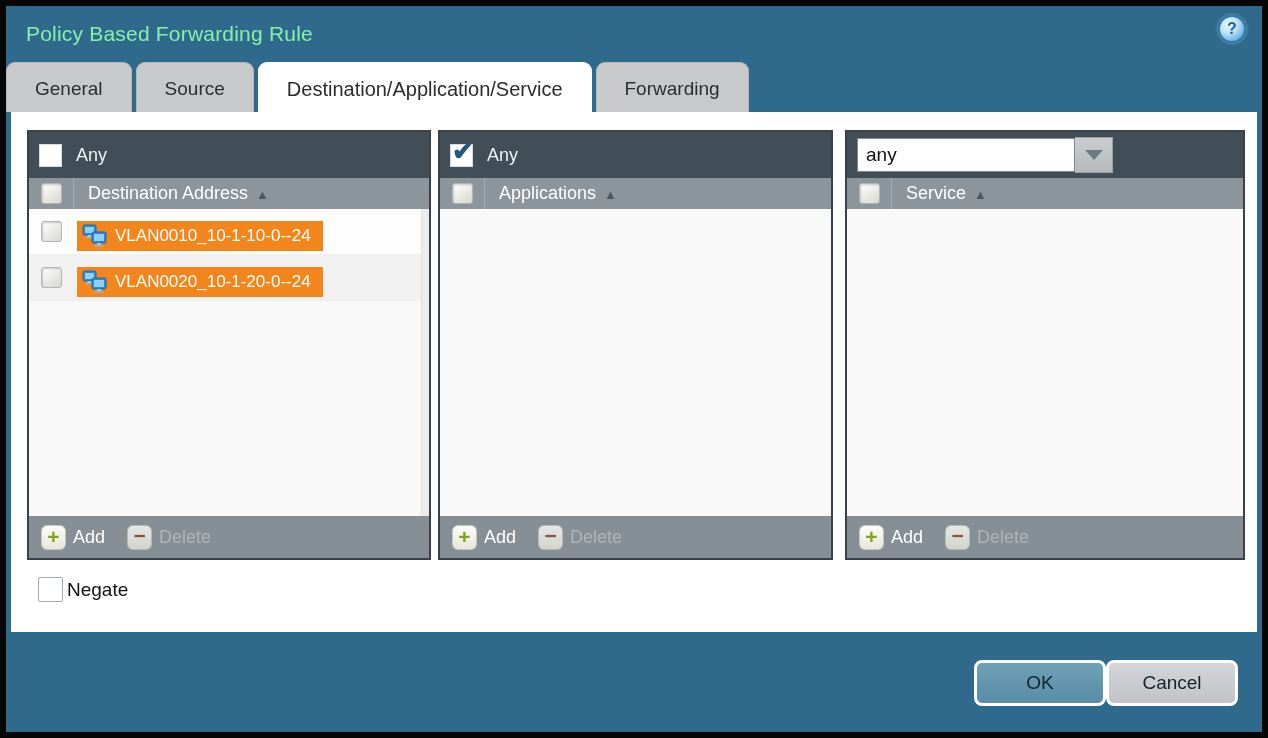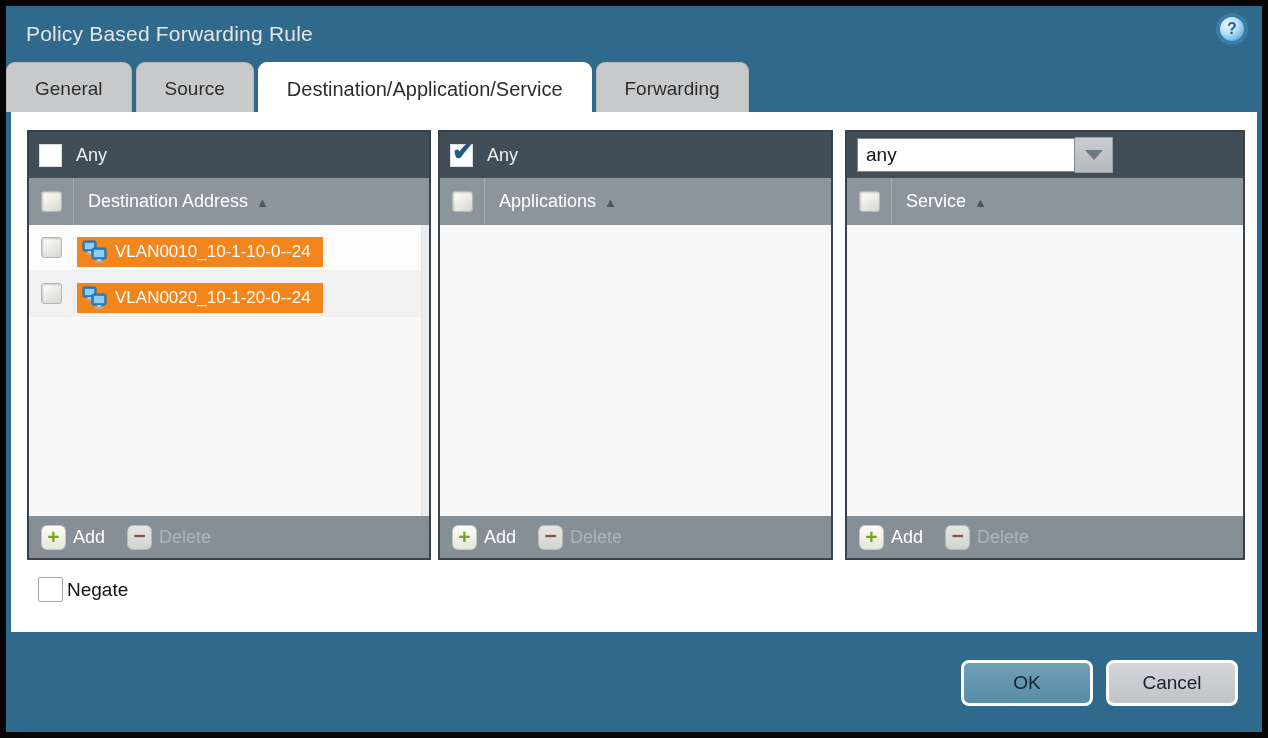--- a/index.html
+++ b/index.html
@@ -3,21 +3,21 @@
 <meta charset="utf-8">
 <style>
   * { margin:0; padding:0; box-sizing:border-box; font-family:"Liberation Sans", sans-serif; }
   html,body { background:#000; }
   .screen {
     position:relative; width:1268px; height:738px;
     background:#2f6a8c; border:6px solid #060606; overflow:hidden;
   }
   
   .titlebar { height:56px; display:flex; align-items:center; padding-left:20px; position:relative; }
-  .titlebar .title { color:#e5e5e5; font-size:21px; letter-spacing:.2px; }
+  .titlebar .title { color:#86efac; font-size:21px; letter-spacing:.2px; }
   .help-icon {
     position:absolute; top:9px; right:16px; width:28px; height:28px; border-radius:50%;
     background:radial-gradient(circle at 35% 30%, #eaf6fd 0%, #bfe2f6 40%, #6fb4e0 75%, #3c88bd 100%);
     border:2px solid #2d7cb4; display:grid; place-items:center;
     color:#1565a5; font-size:16px; font-weight:bold; box-shadow:0 0 3px rgba(255,255,255,.5);
   }
   
   .tabs { display:flex; gap:4px; height:50px; padding-left:0; }
   .tab {
     background:#c7c9cb; color:#2d2d2d; font-size:19px;
@@ -30,21 +30,21 @@
   .panels { display:flex; padding:18px 0 0 16px; }
   .panel {
     height:430px; display:flex; flex-direction:column;
     border:2px solid #39424a; background:#f8f8f8;
   }
   .panel.p1 { width:404px; margin-right:7px; }
   .panel.p2 { width:395px; margin-right:12px; }
   .panel.p3 { width:400px; }
   .panel-top { height:46px; background:#424e57; display:flex; align-items:center; padding:0 10px; flex:0 0 auto; }
   .panel-top .any-label { color:#eef1f3; font-size:18px; margin-left:14px; }
-  .subheader { height:47px; background:#8c959b; display:flex; align-items:center; color:#fff; flex:0 0 auto; }
+  .subheader { height:31px; background:#8c959b; display:flex; align-items:center; color:#fff; flex:0 0 auto; }
   .cbcell { width:45px; height:100%; display:grid; place-items:center; border-right:1px solid #a2abb0; flex:0 0 auto; }
   .subheader .label-wrap { display:flex; align-items:center; gap:8px; margin-left:14px; }
   .subheader .col-label { font-size:18px; }
   .sort-icon { color:#4c585f; font-size:13px; line-height:1; padding-top:2px; }
   .panel-body { flex:1; background:#f8f8f8; position:relative; overflow:hidden; }
   .scroll-track { position:absolute; top:0; right:0; bottom:0; width:8px; background:#ececec; border-left:1px solid #e2e2e2; }
   .row { height:46px; display:flex; align-items:center; background:#fdfdfd; border-bottom:1px solid #f0f0f0; margin-right:8px; }
   .row.alt { background:#f1f1f1; }
   .row .rowcb { width:45px; display:grid; place-items:center; flex:0 0 auto; }
   .chip {
@@ -80,21 +80,21 @@
   .combo .drop-btn {
     width:38px; height:36px; background:linear-gradient(#c9cdd0,#b4babd);
     border:1px solid #99a1a5; border-left:none; display:grid; place-items:center; cursor:pointer;
   }
   .tri-down { width:0; height:0; border-left:9px solid transparent; border-right:9px solid transparent; border-top:10px solid #6e7a81; }
   
   .negate-row { display:flex; align-items:center; gap:4px; margin:17px 0 0 27px; }
   .cb-negate { width:25px; height:25px; background:#fff; border:1px solid #9fa9ae; border-radius:2px; }
   .negate-label { font-size:19px; color:#111; }
   
-  .bottom-bar { display:flex; justify-content:flex-end; gap:13px; padding:28px 24px 0 0; }
+  .bottom-bar { display:flex; justify-content:flex-end; padding:28px 24px 0 0; }
   .dlg-btn {
     width:132px; height:46px; border-radius:8px; border:3px solid #ffffff;
     font-size:19px; color:#14242e; display:grid; place-items:center; cursor:pointer;
   }
   .dlg-btn.ok { background:linear-gradient(#6fa0b6,#588da6); }
   .dlg-btn.cancel { background:linear-gradient(#d4d5d8,#c2c3c7); }
   
   .net-icon { width:26px; height:24px; display:block; }
 </style>
 </head>

